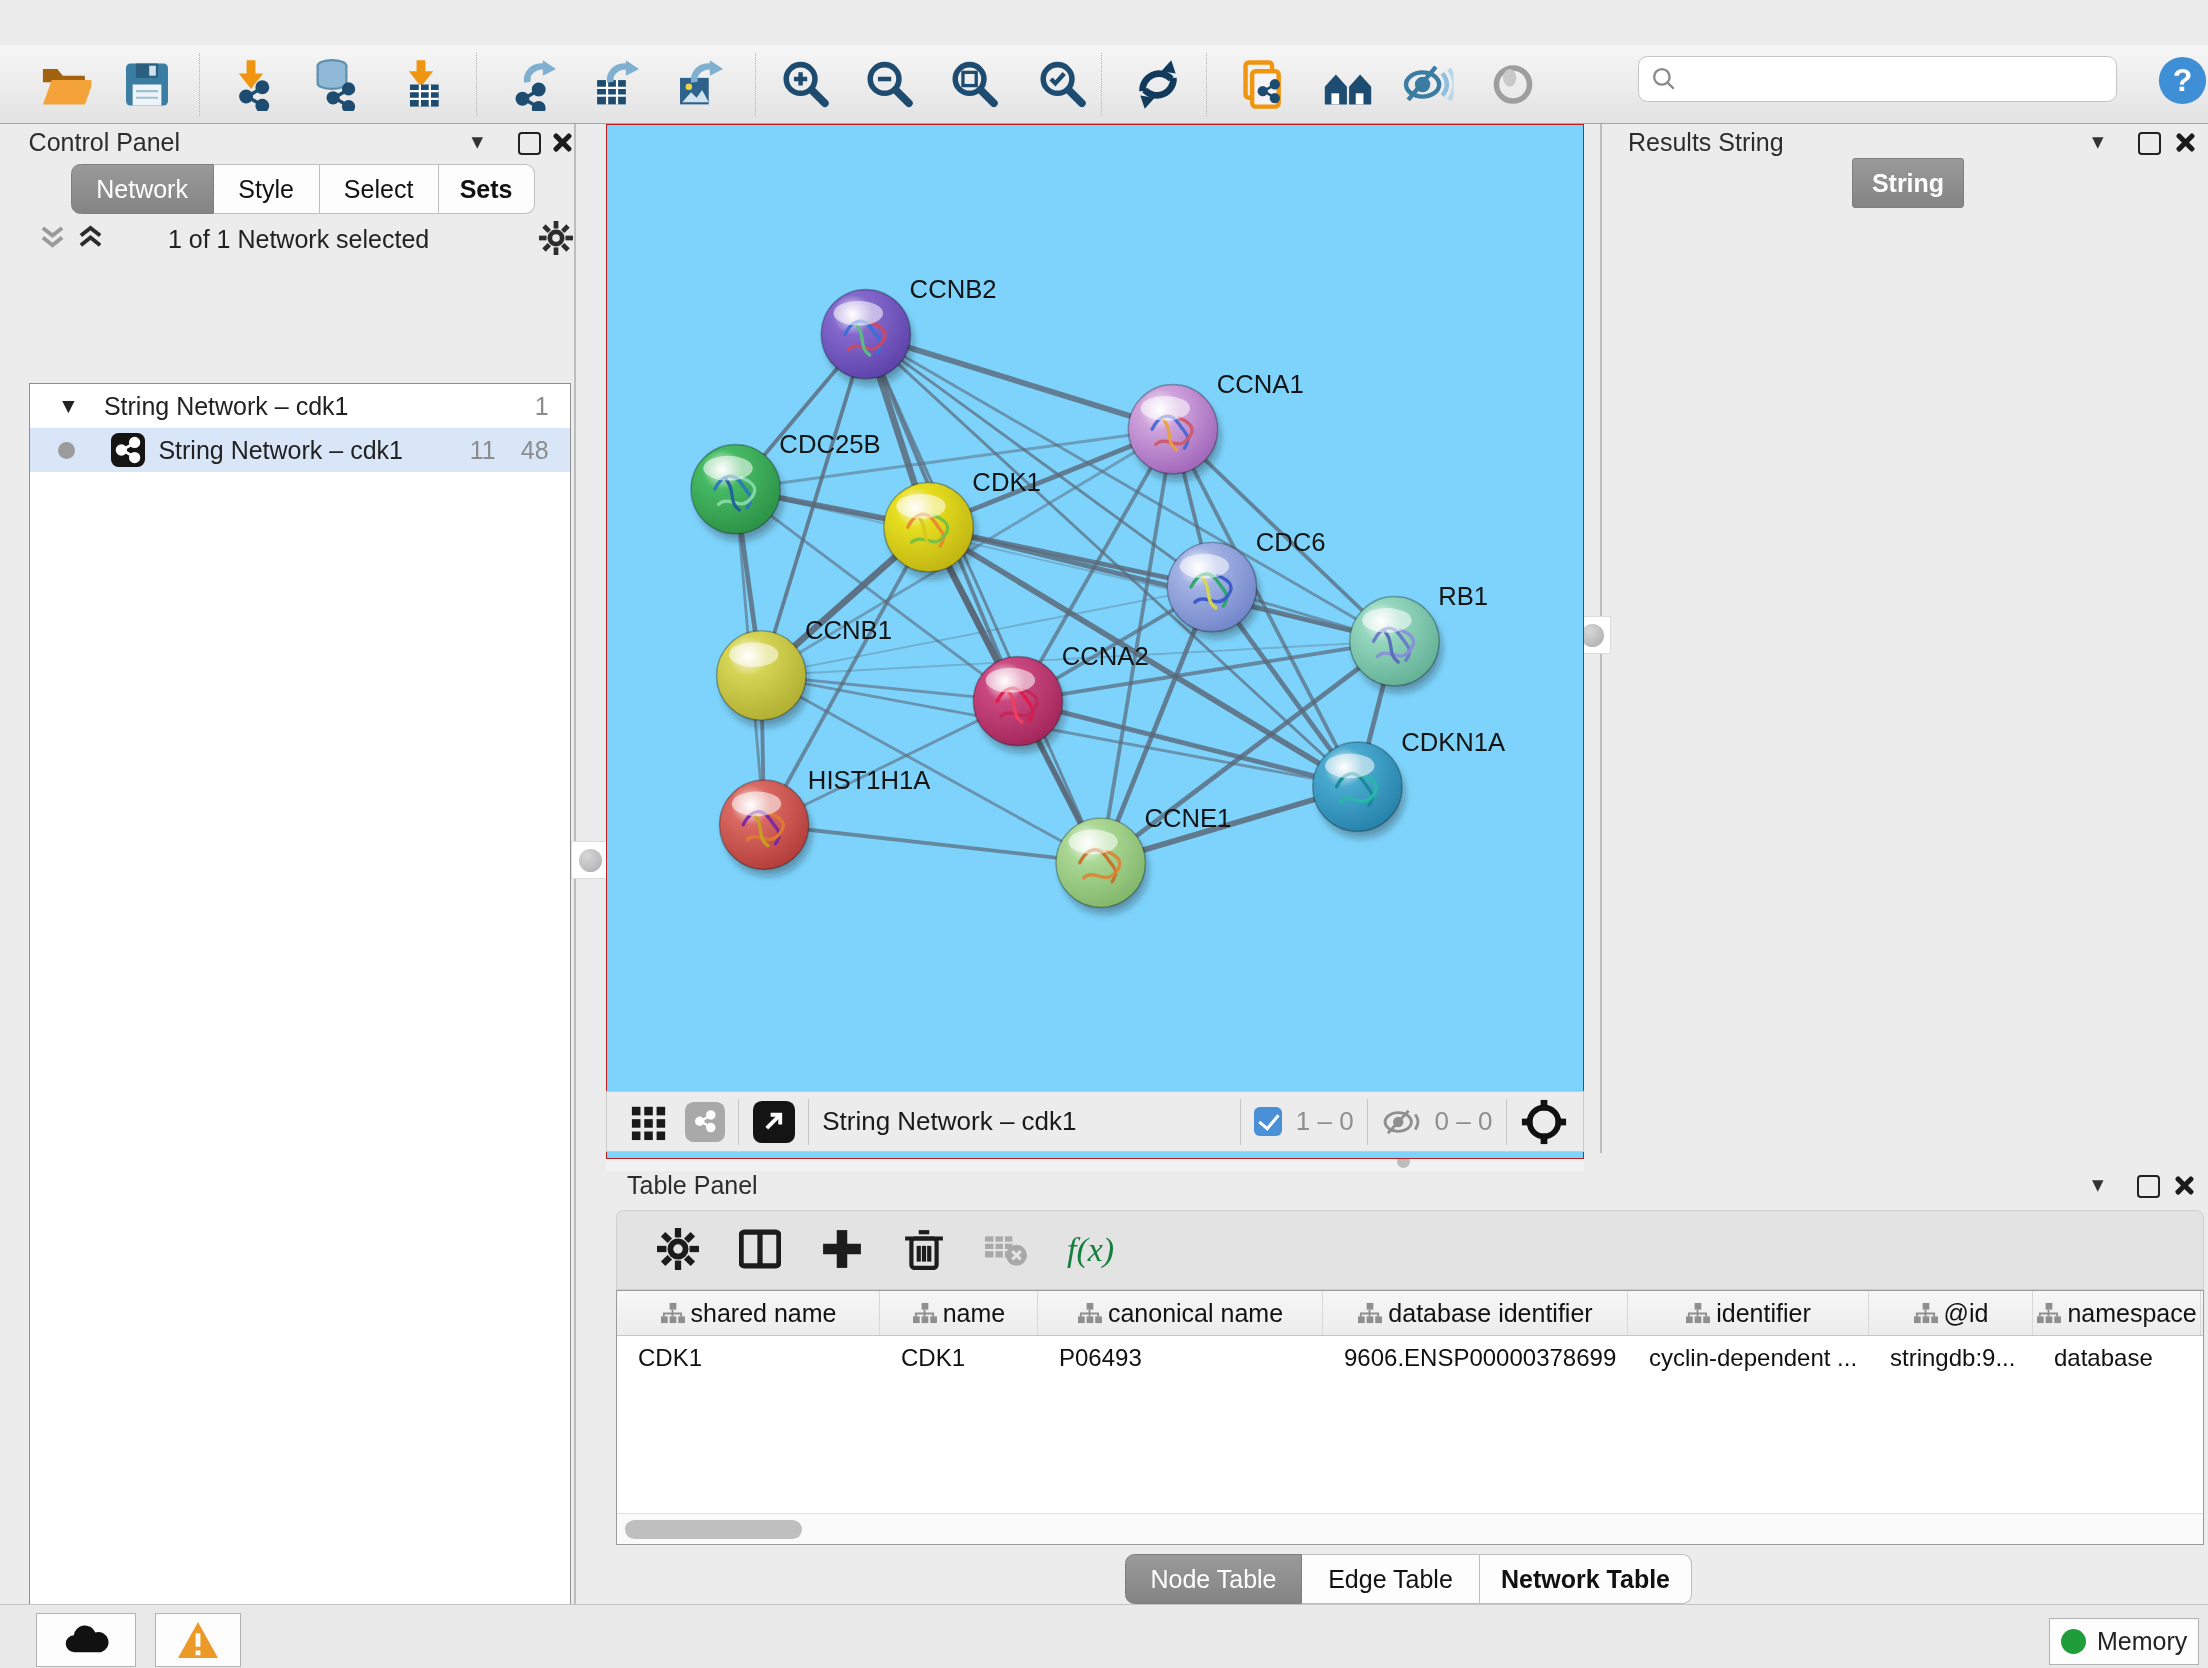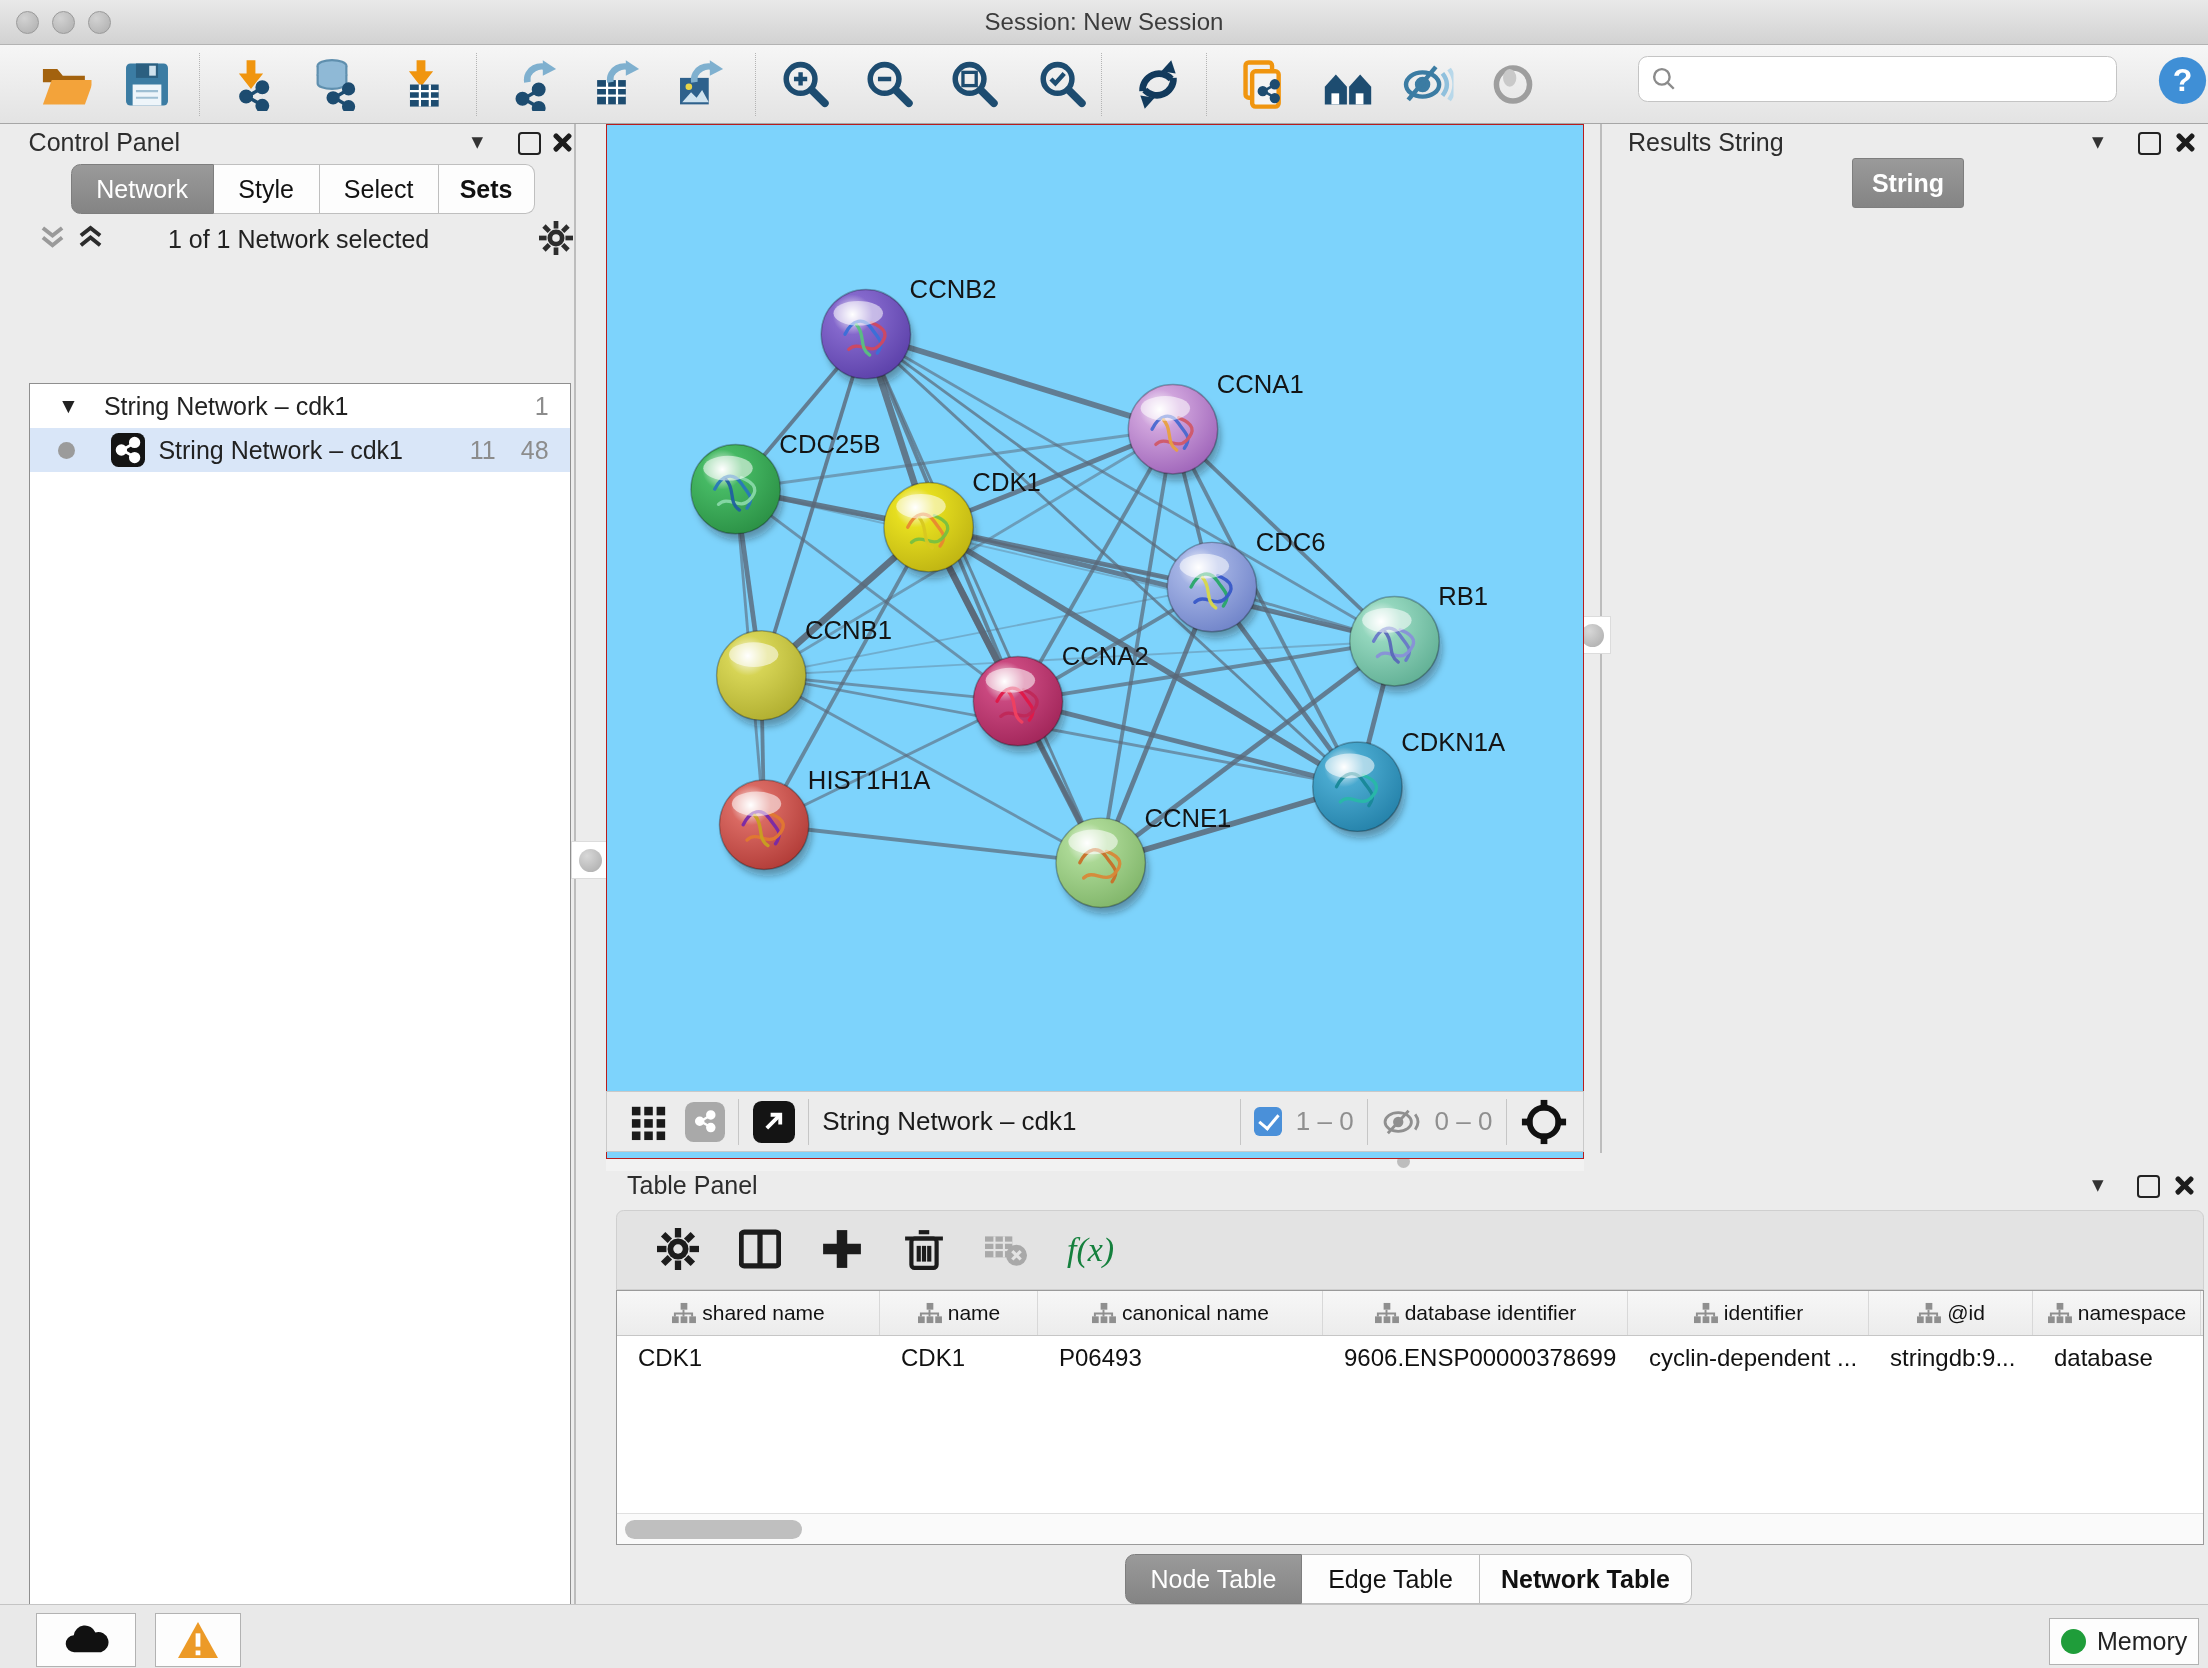--- a/index.html
+++ b/index.html
@@ -47,44 +47,38 @@
   .nbsep{width:0;height:46px;border-left:1px solid #c6c6c6;margin:0 13.3px;}
   .dim{color:#8f8f8f;}
   .chkbox{width:28.5px;height:28.5px;border-radius:5.7px;background:#4a90d9;position:relative;display:inline-block;}
   .chkbox::after{content:"";position:absolute;left:8.6px;top:2.9px;width:8.6px;height:16px;border:solid #fff;border-width:0 3.8px 3.8px 0;transform:rotate(40deg);}
   
   .ttoolbar{left:616px;top:1210px;width:1588px;height:80px;background:#e3e3e3;border:1px solid #cfcfcf;
             border-radius:7.6px 7.6px 0 0;box-sizing:border-box;display:flex;align-items:center;}
   .ttb{margin-left:40px;cursor:pointer;}
   .tblwrap{left:616px;top:1290px;width:1588px;height:255px;background:#fff;border:1.9px solid #9a9a9a;box-sizing:border-box;overflow:hidden;}
   .thead{display:flex;height:44px;background:linear-gradient(#f7f7f7,#ececec);border-bottom:1.9px solid #c6c6c6;}
-  .th{display:flex;align-items:center;justify-content:center;font-size:21px;color:#111;border-right:1px solid #d8d8d8;
+  .th{display:flex;align-items:center;justify-content:center;font-size:25px;color:#111;border-right:1px solid #d8d8d8;
       overflow:hidden;white-space:nowrap;gap:6px;box-sizing:border-box;cursor:pointer;}
   .trowd{display:flex;height:44px;}
   .td{font-size:24px;color:#111;padding:7.6px 1.9px 0 21px;box-sizing:border-box;overflow:hidden;white-space:nowrap;cursor:default;}
   .hscroll{position:absolute;left:0;bottom:0;width:100%;height:30px;background:#fafafa;border-top:1px solid #e0e0e0;}
   .hthumb{position:absolute;left:7.6px;top:5.7px;width:177px;height:19px;background:#bfbfbf;border-radius:9.5px;cursor:pointer;}
   
   .statusbar{left:0;top:1604px;width:2208px;height:65px;background:#e9e9e9;border-top:1px solid #c4c4c4;}
   .sbtn{position:absolute;background:#fdfdfd;border:1.9px solid #b2b2b2;display:flex;align-items:center;justify-content:center;cursor:pointer;}
   .knob{position:absolute;width:36px;height:36px;background:#fff;border:1px solid #dcdcdc;display:flex;align-items:center;justify-content:center;}
   .knob i{width:23px;height:23px;border-radius:50%;background:radial-gradient(circle at 35% 30%,#d8d8d8,#aaa);display:block;}
   .vsplit{position:absolute;width:1.9px;background:#bdbdbd;}
 </style>
 </head>
 <body>
 
 <div id="app">
 
-  <div class="abs titlebar">
-    <span class="tl" style="left:16px"></span>
-    <span class="tl" style="left:52px"></span>
-    <span class="tl" style="left:88px"></span>
-    <div class="wtitle">Session: New Session</div>
-  </div>
 
   <div class="abs toolbar">
     <div id="tb-icons">
         <span class="tbicon" style="left: 65px;"><svg width="53" height="53" viewBox="0 0 48 48">
             <path d="M4 10 h13 l5 6 h20 v6 H4 z" fill="#a3620e"></path>
             <path d="M4 42 L12 20 h38 l-8 22 z" fill="#f3a33a"></path>
           </svg></span>
         <span class="tbicon" style="left: 147px;"><svg width="53" height="53" viewBox="0 0 48 48">
             <rect x="5" y="5" width="38" height="38" rx="4" fill="#3b7ca3"></rect>
             <rect x="14" y="5" width="20" height="13" fill="#2b5f80"></rect>

